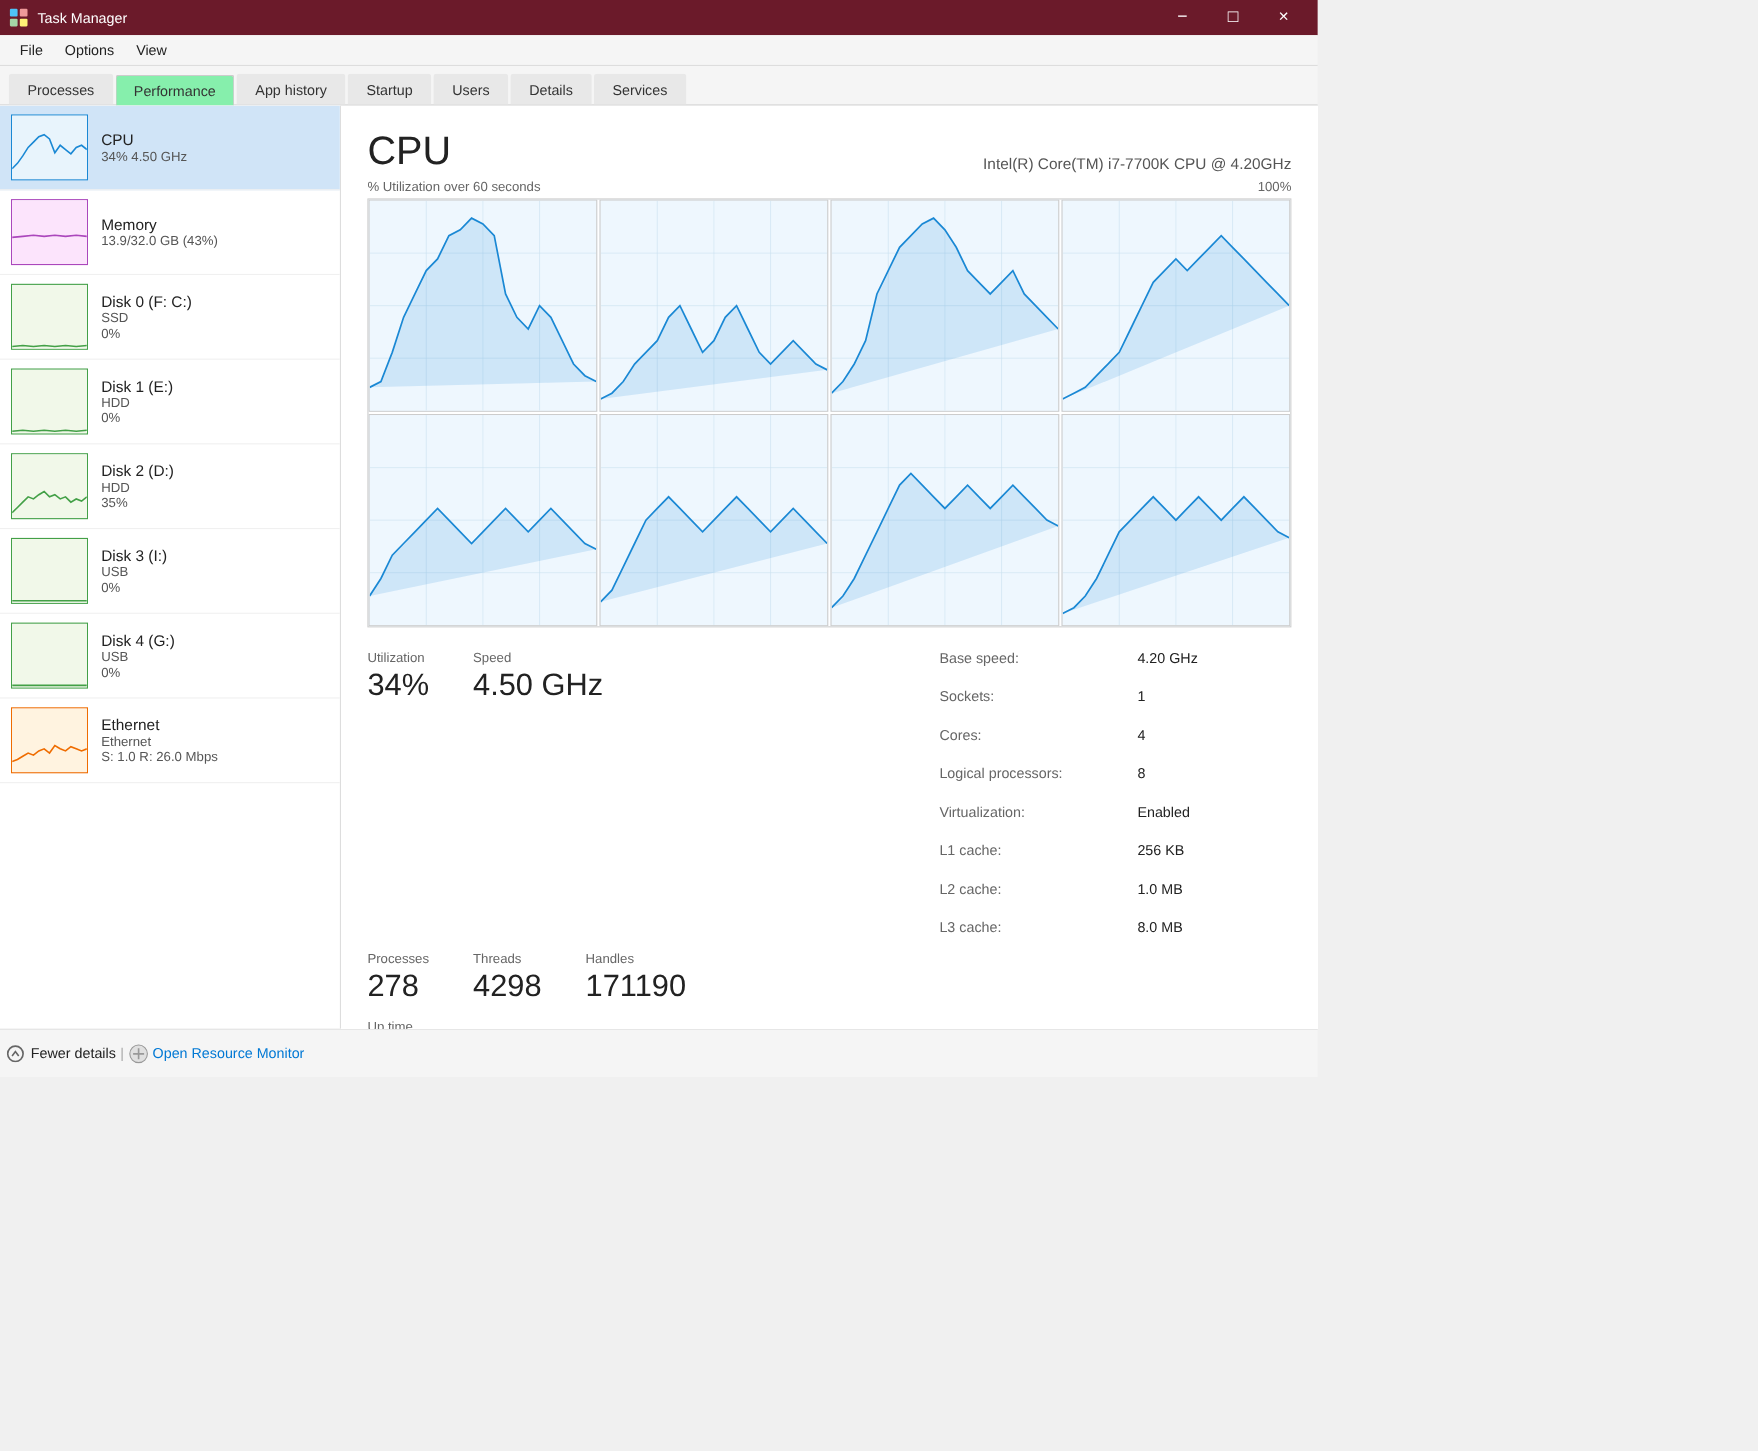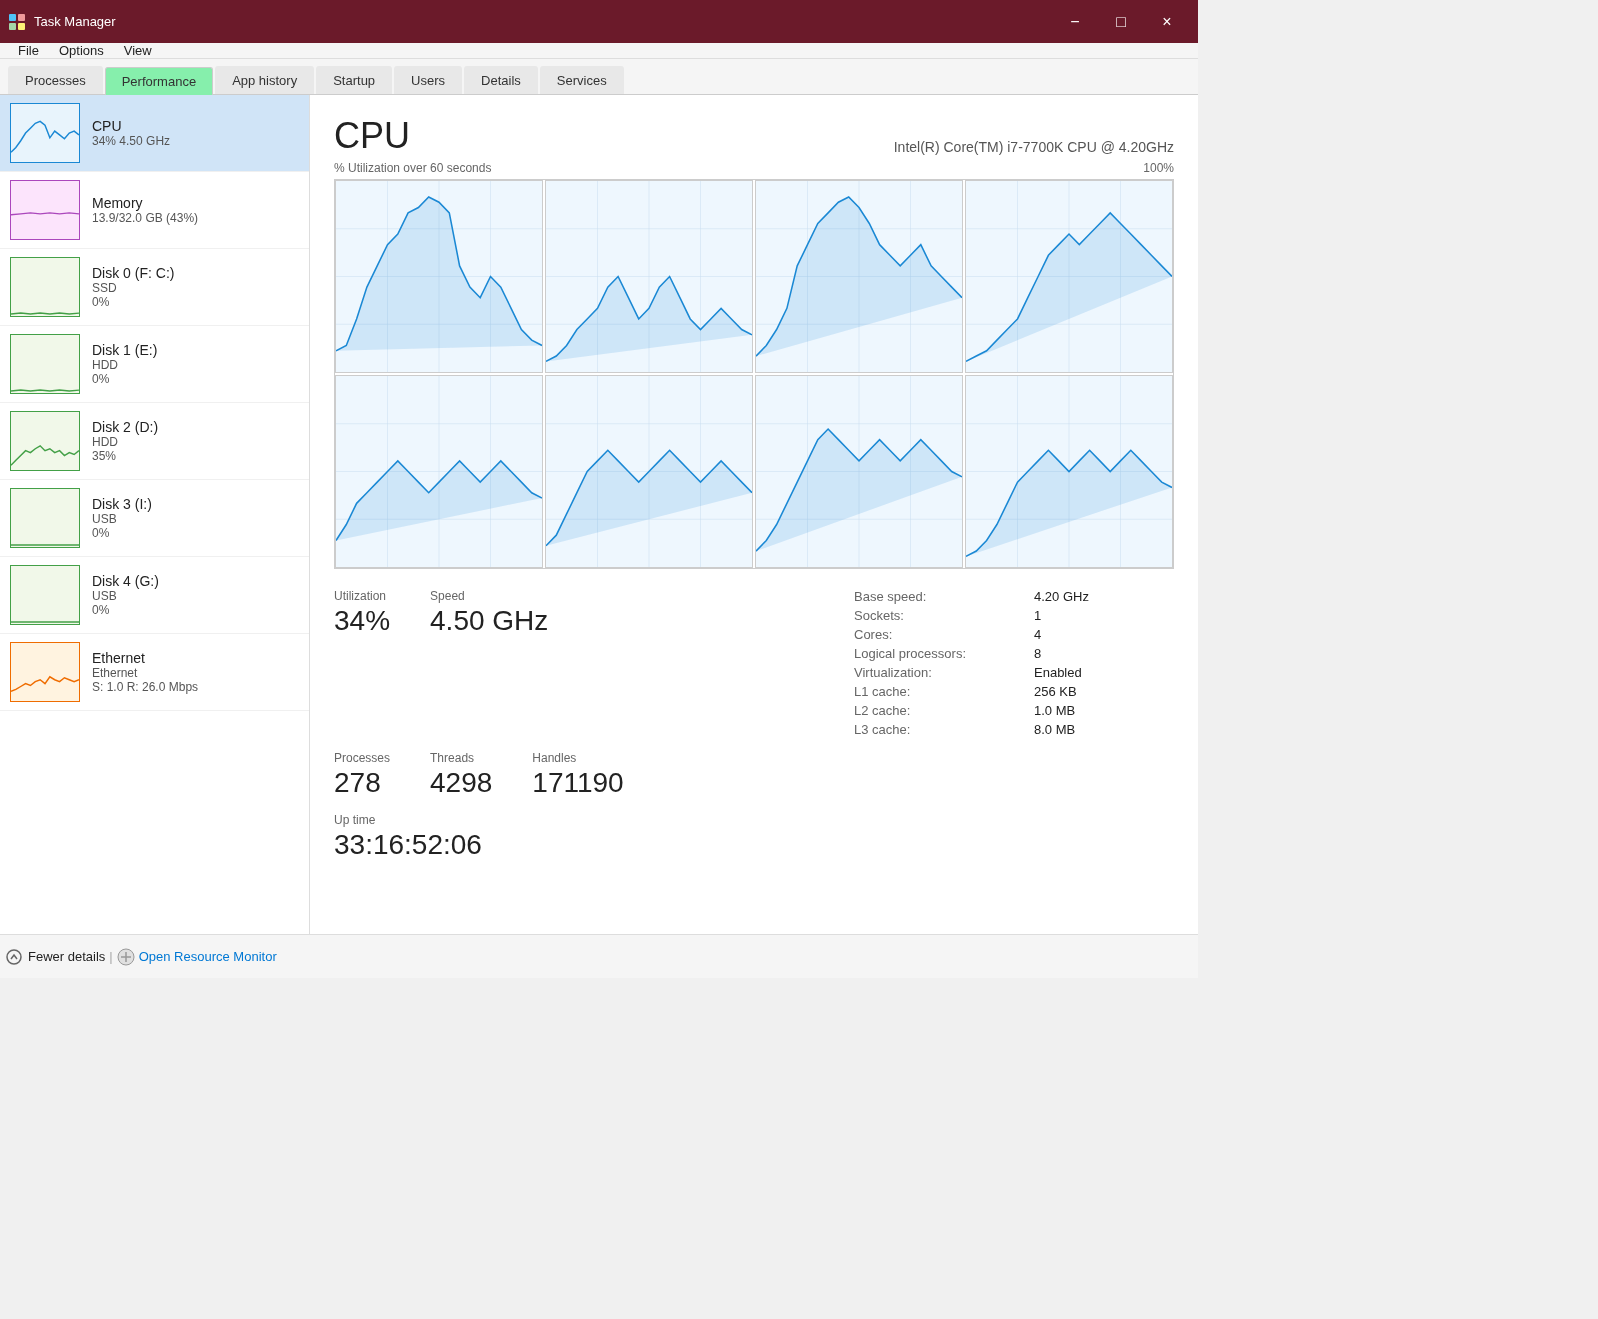--- a/index.html
+++ b/index.html
@@ -6,38 +6,38 @@
     body { font-family: 'Segoe UI', sans-serif; background: #f0f0f0; width: 1198px; height: 979px; overflow: hidden; }
 
     
     .titlebar {
       background: #6b1a2a;
       color: white;
       display: flex;
       align-items: center;
       justify-content: space-between;
       padding: 0 8px;
-      height: 43px;
+      height: 32px;
       user-select: none;
     }
     .titlebar-left { display: flex; align-items: center; gap: 8px; font-size: 13px; }
     .titlebar-icon { width: 18px; height: 18px; }
     .titlebar-controls { display: flex; gap: 0; }
     .titlebar-btn {
       width: 46px; height: 32px; background: transparent; border: none; color: white;
       font-size: 16px; cursor: pointer; display: flex; align-items: center; justify-content: center;
     }
 
     
     .menubar {
       background: #f5f5f5;
       display: flex;
       align-items: center;
       padding: 0 8px;
-      height: 16px;
+      height: 28px;
       border-bottom: 1px solid #ddd;
     }
     .menubar-item {
       padding: 4px 10px;
       font-size: 13px;
       cursor: pointer;
       color: #222;
     }
 
     
@@ -167,21 +167,21 @@
       width: 100%;
       height: 100%;
     }
     .stat-label { font-size: 12px; color: #666; margin-bottom: 2px; }
     .stat-value { font-size: 28px; font-weight: 300; color: #222; }
 
     .stats-right {
       margin-left: auto;
       display: grid;
       grid-template-columns: 180px 140px;
-      row-gap: 4px;
+      row-gap: 20px;
       font-size: 13px;
     }
     .stats-right .label { color: #666; }
     .stats-right .value { color: #222; font-weight: 500; }
 
     
     .bottombar {
       height: 44px;
       background: #f5f5f5;
       border-top: 1px solid #ddd;

